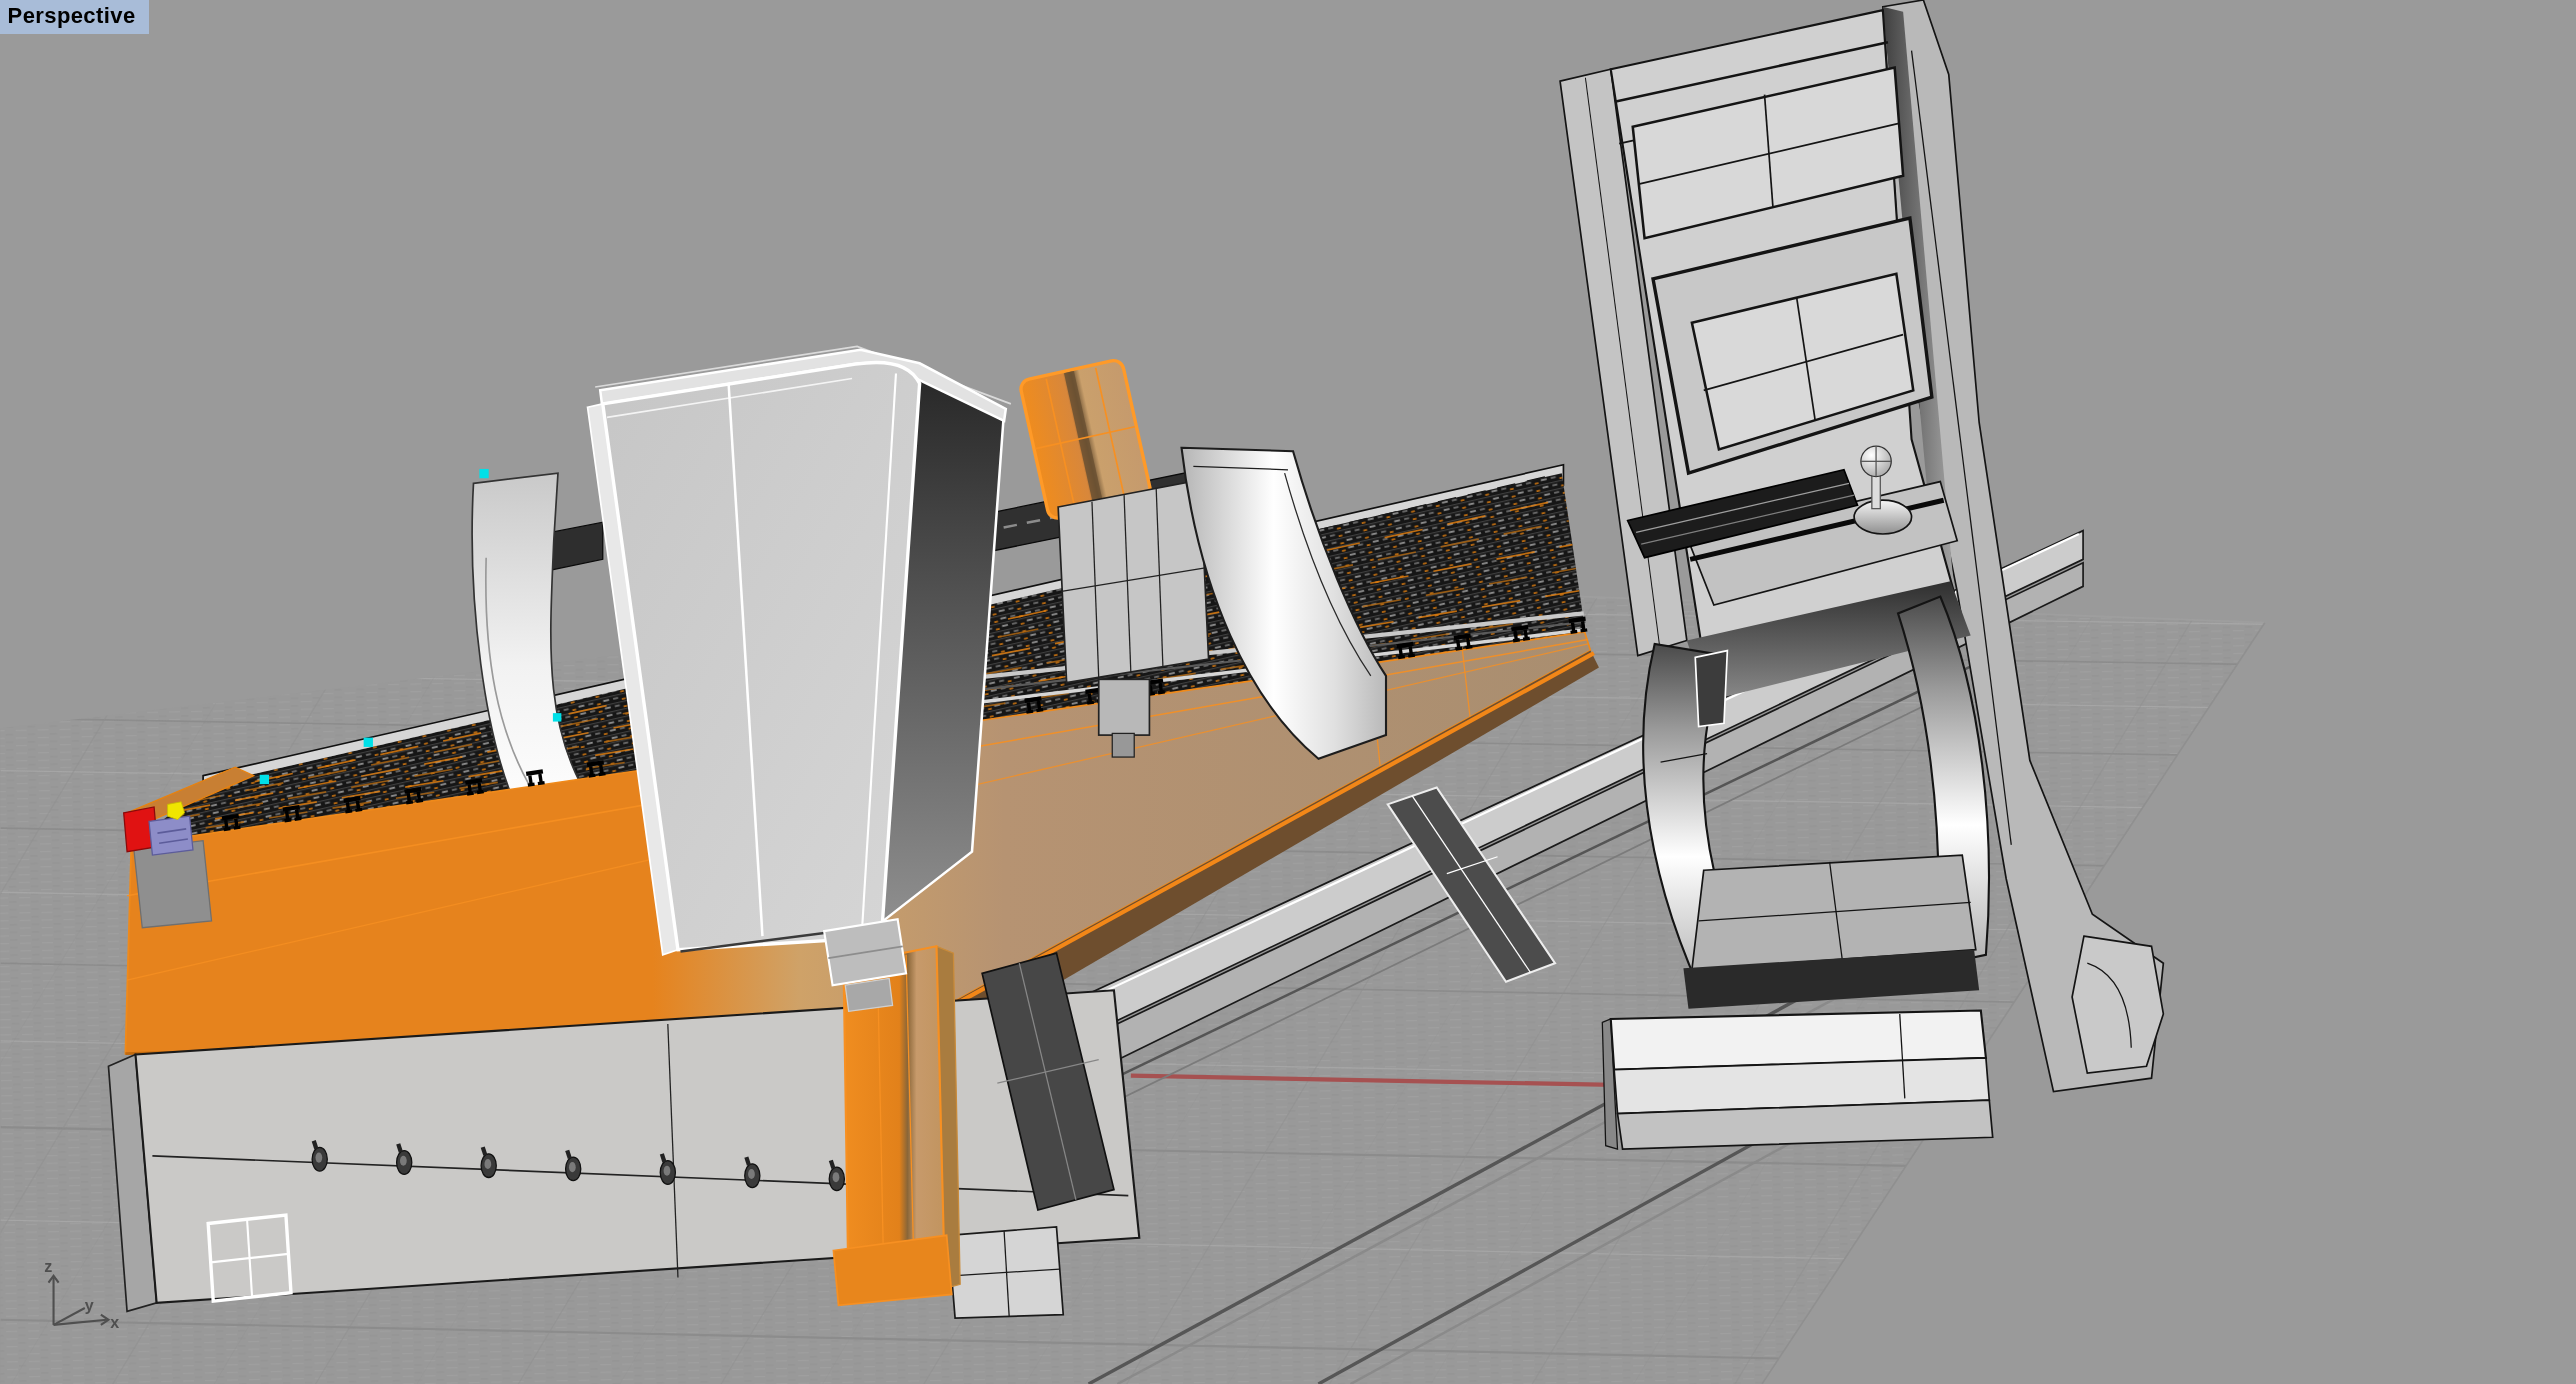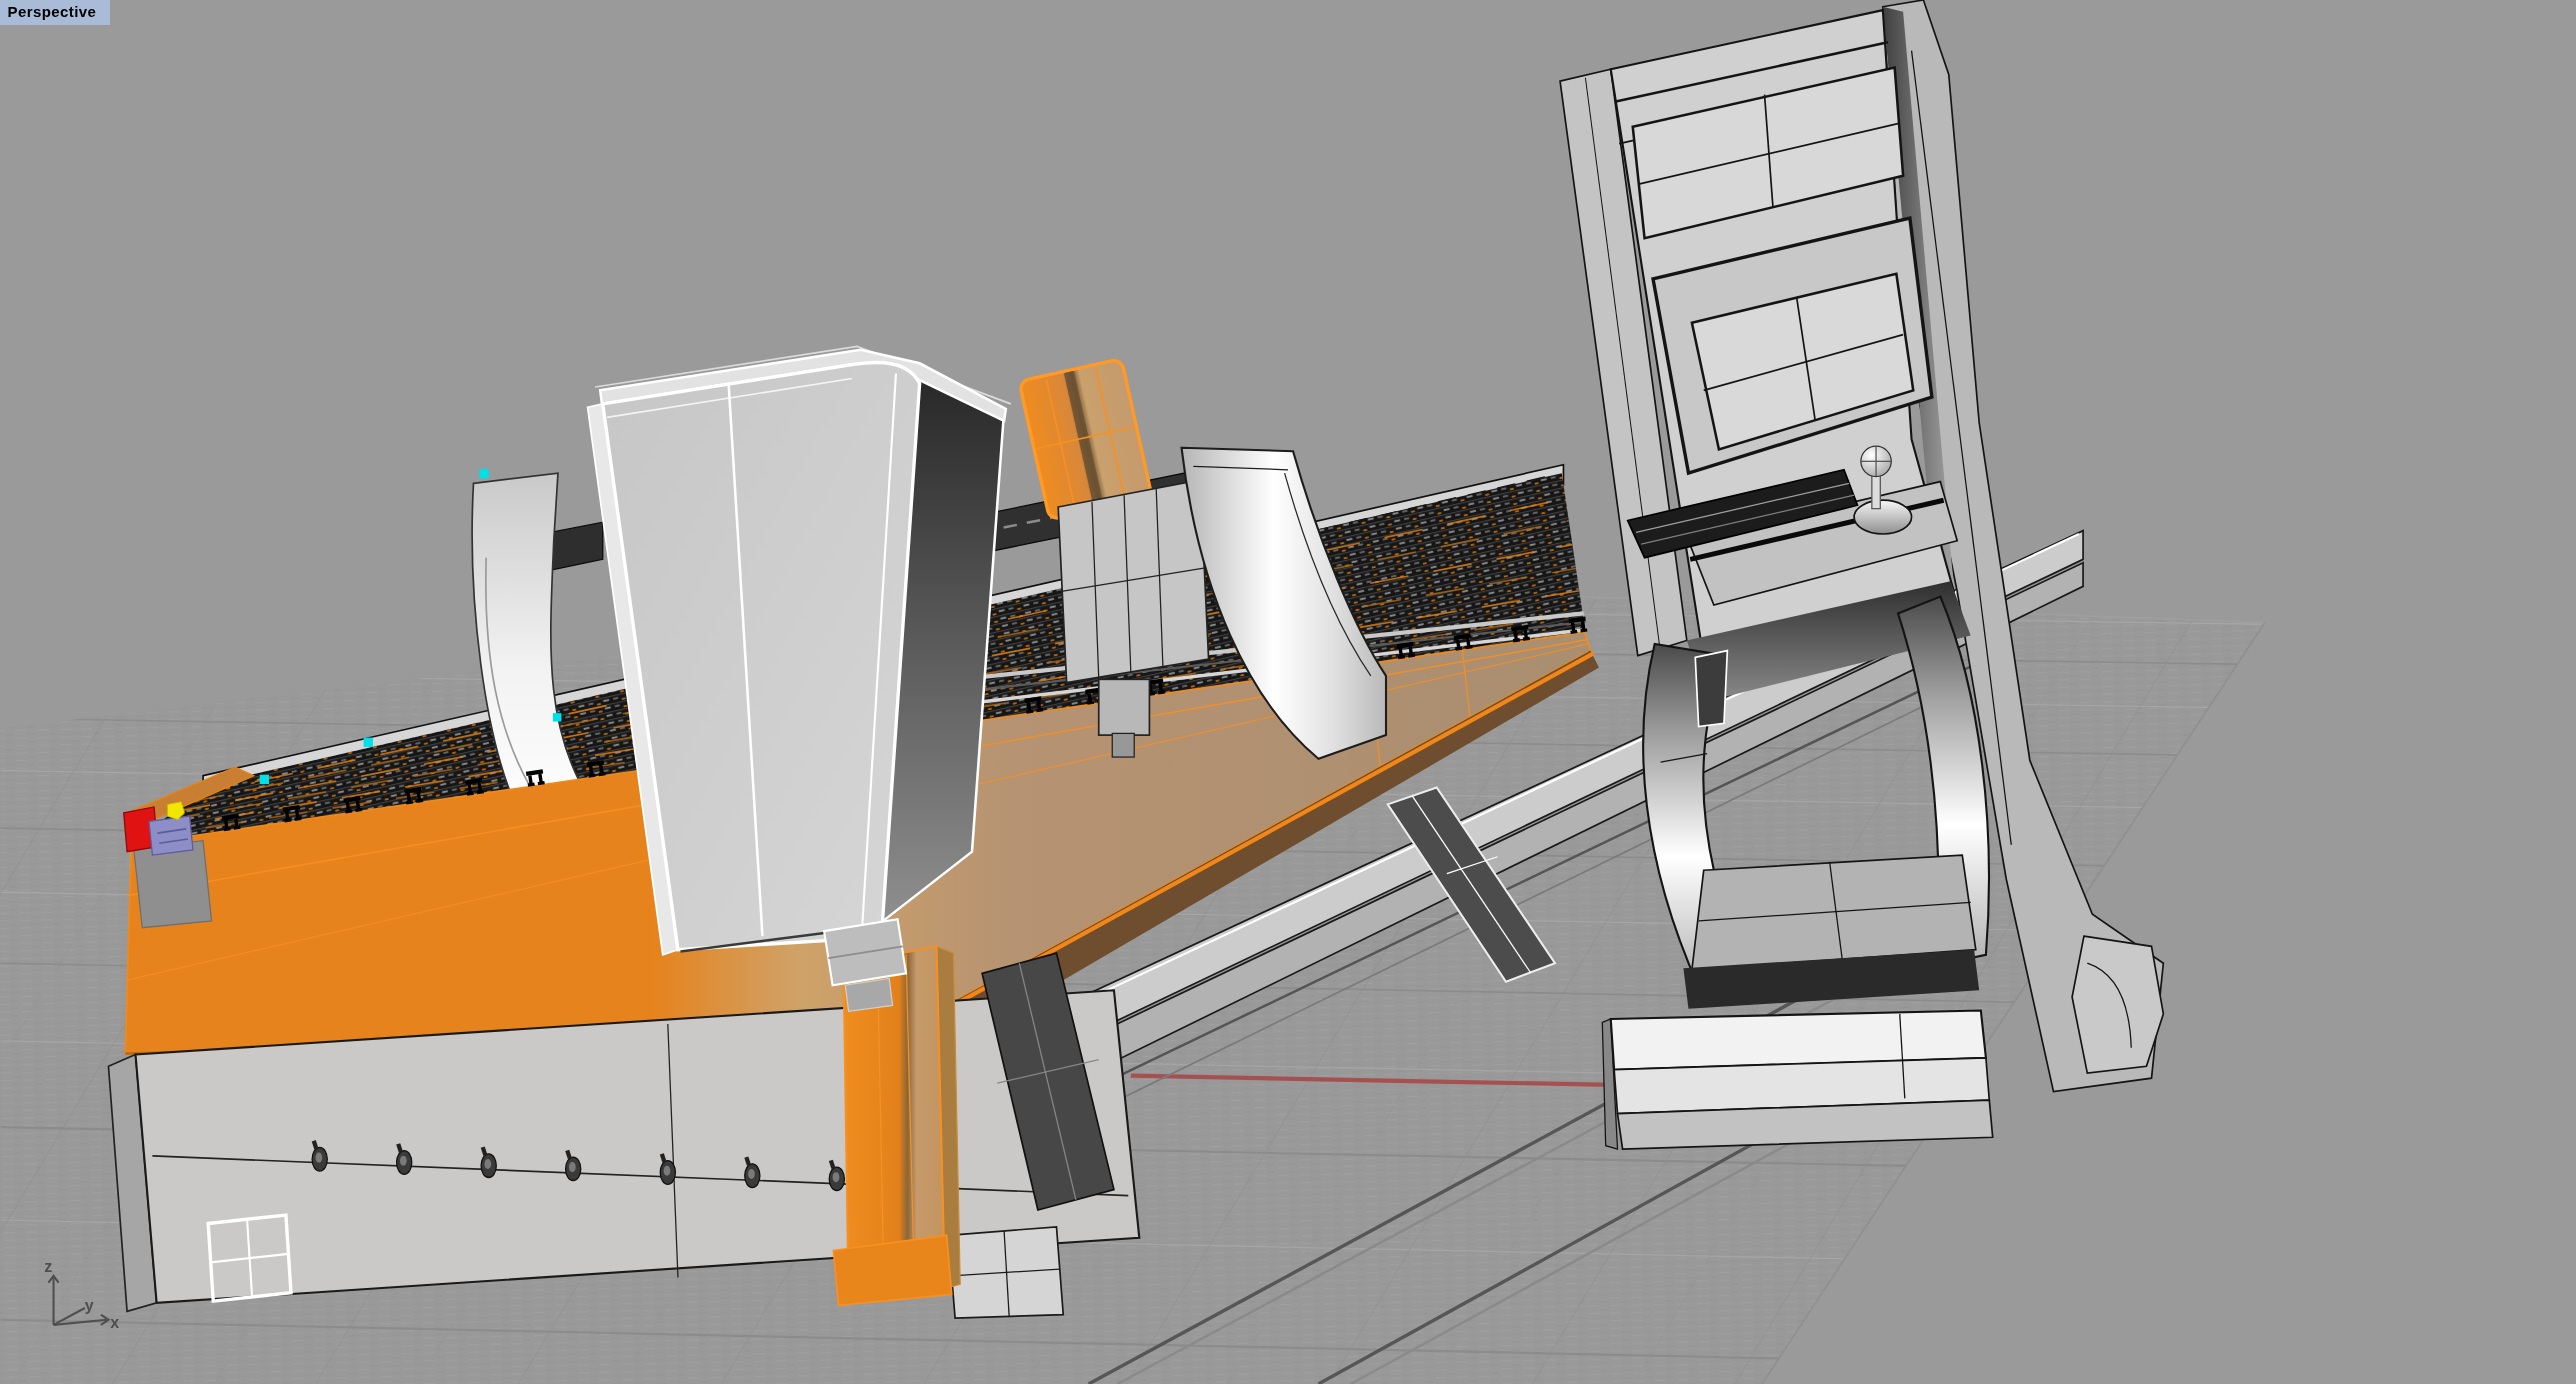--- a/index.html
+++ b/index.html
@@ -8,21 +8,21 @@
     width:2576px;height:1384px;
     background:#9a9a9a;
     overflow:hidden;
     font-family:"Liberation Sans", sans-serif;
   }
   .viewport svg{position:absolute;left:0;top:0;}
   .vp-label{
     position:absolute;left:0;top:0;
     background:#a8bcd8;color:#000;
     font-family:"Liberation Sans", sans-serif;
-    font-size:15px;font-weight:700;
+    font-size:22px;font-weight:700;
     padding:3.4px 13.5px 5px 7.6px;
     letter-spacing:0.4px;
     user-select:none;
     cursor:pointer;
     z-index:5;
   }
 </style>
 </head>
 <body>
 

